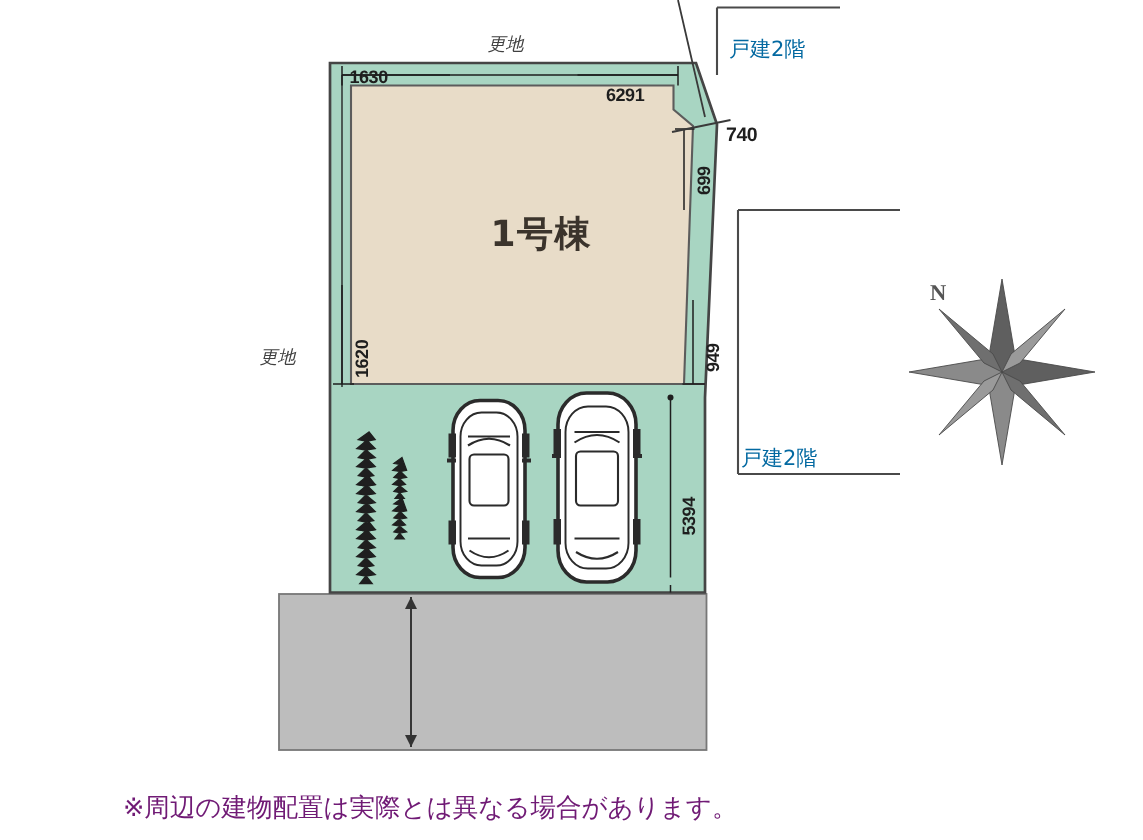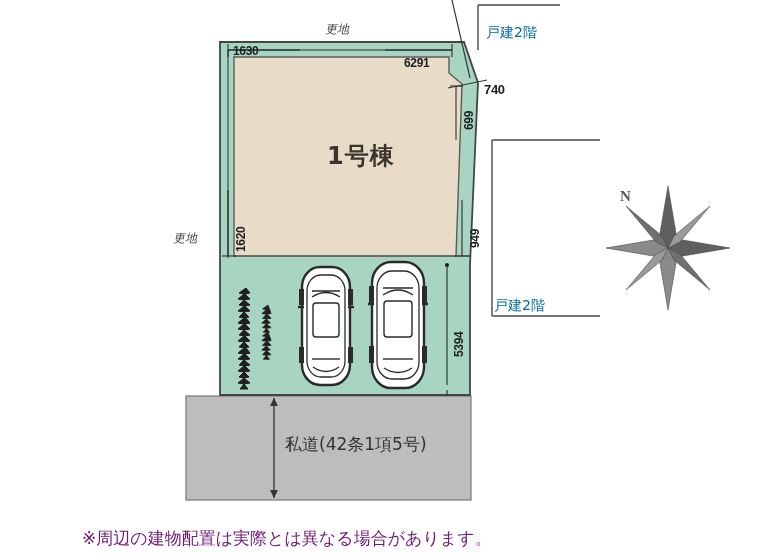--- a/index.html
+++ b/index.html
@@ -252,20 +252,19 @@
 
   <div class="dim dim-v" style="left:234px; top:252px;">1620</div>
 
   <div class="bldg-name" style="left:299px; top:140px;margin-left:28px;">1号棟</div>
 
   <div class="neighbor-lbl" style="left:486px; top:24px;">戸建2階</div>
 
   <div class="neighbor-lbl" style="left:494px; top:297px;">戸建2階</div>
 
   <div class="road-lbl" style="left:285px; top:432px;">
-    <div>私道(42条1項5号)</div>
   </div>
 
   <div class="compass-n" style="left:620px; top:188px;">N</div>
 
   <div class="note" style="left:82px; top:527px;">※周辺の建物配置は実際とは異なる場合があります。</div>
 
 </div>
 
 </body></html>

